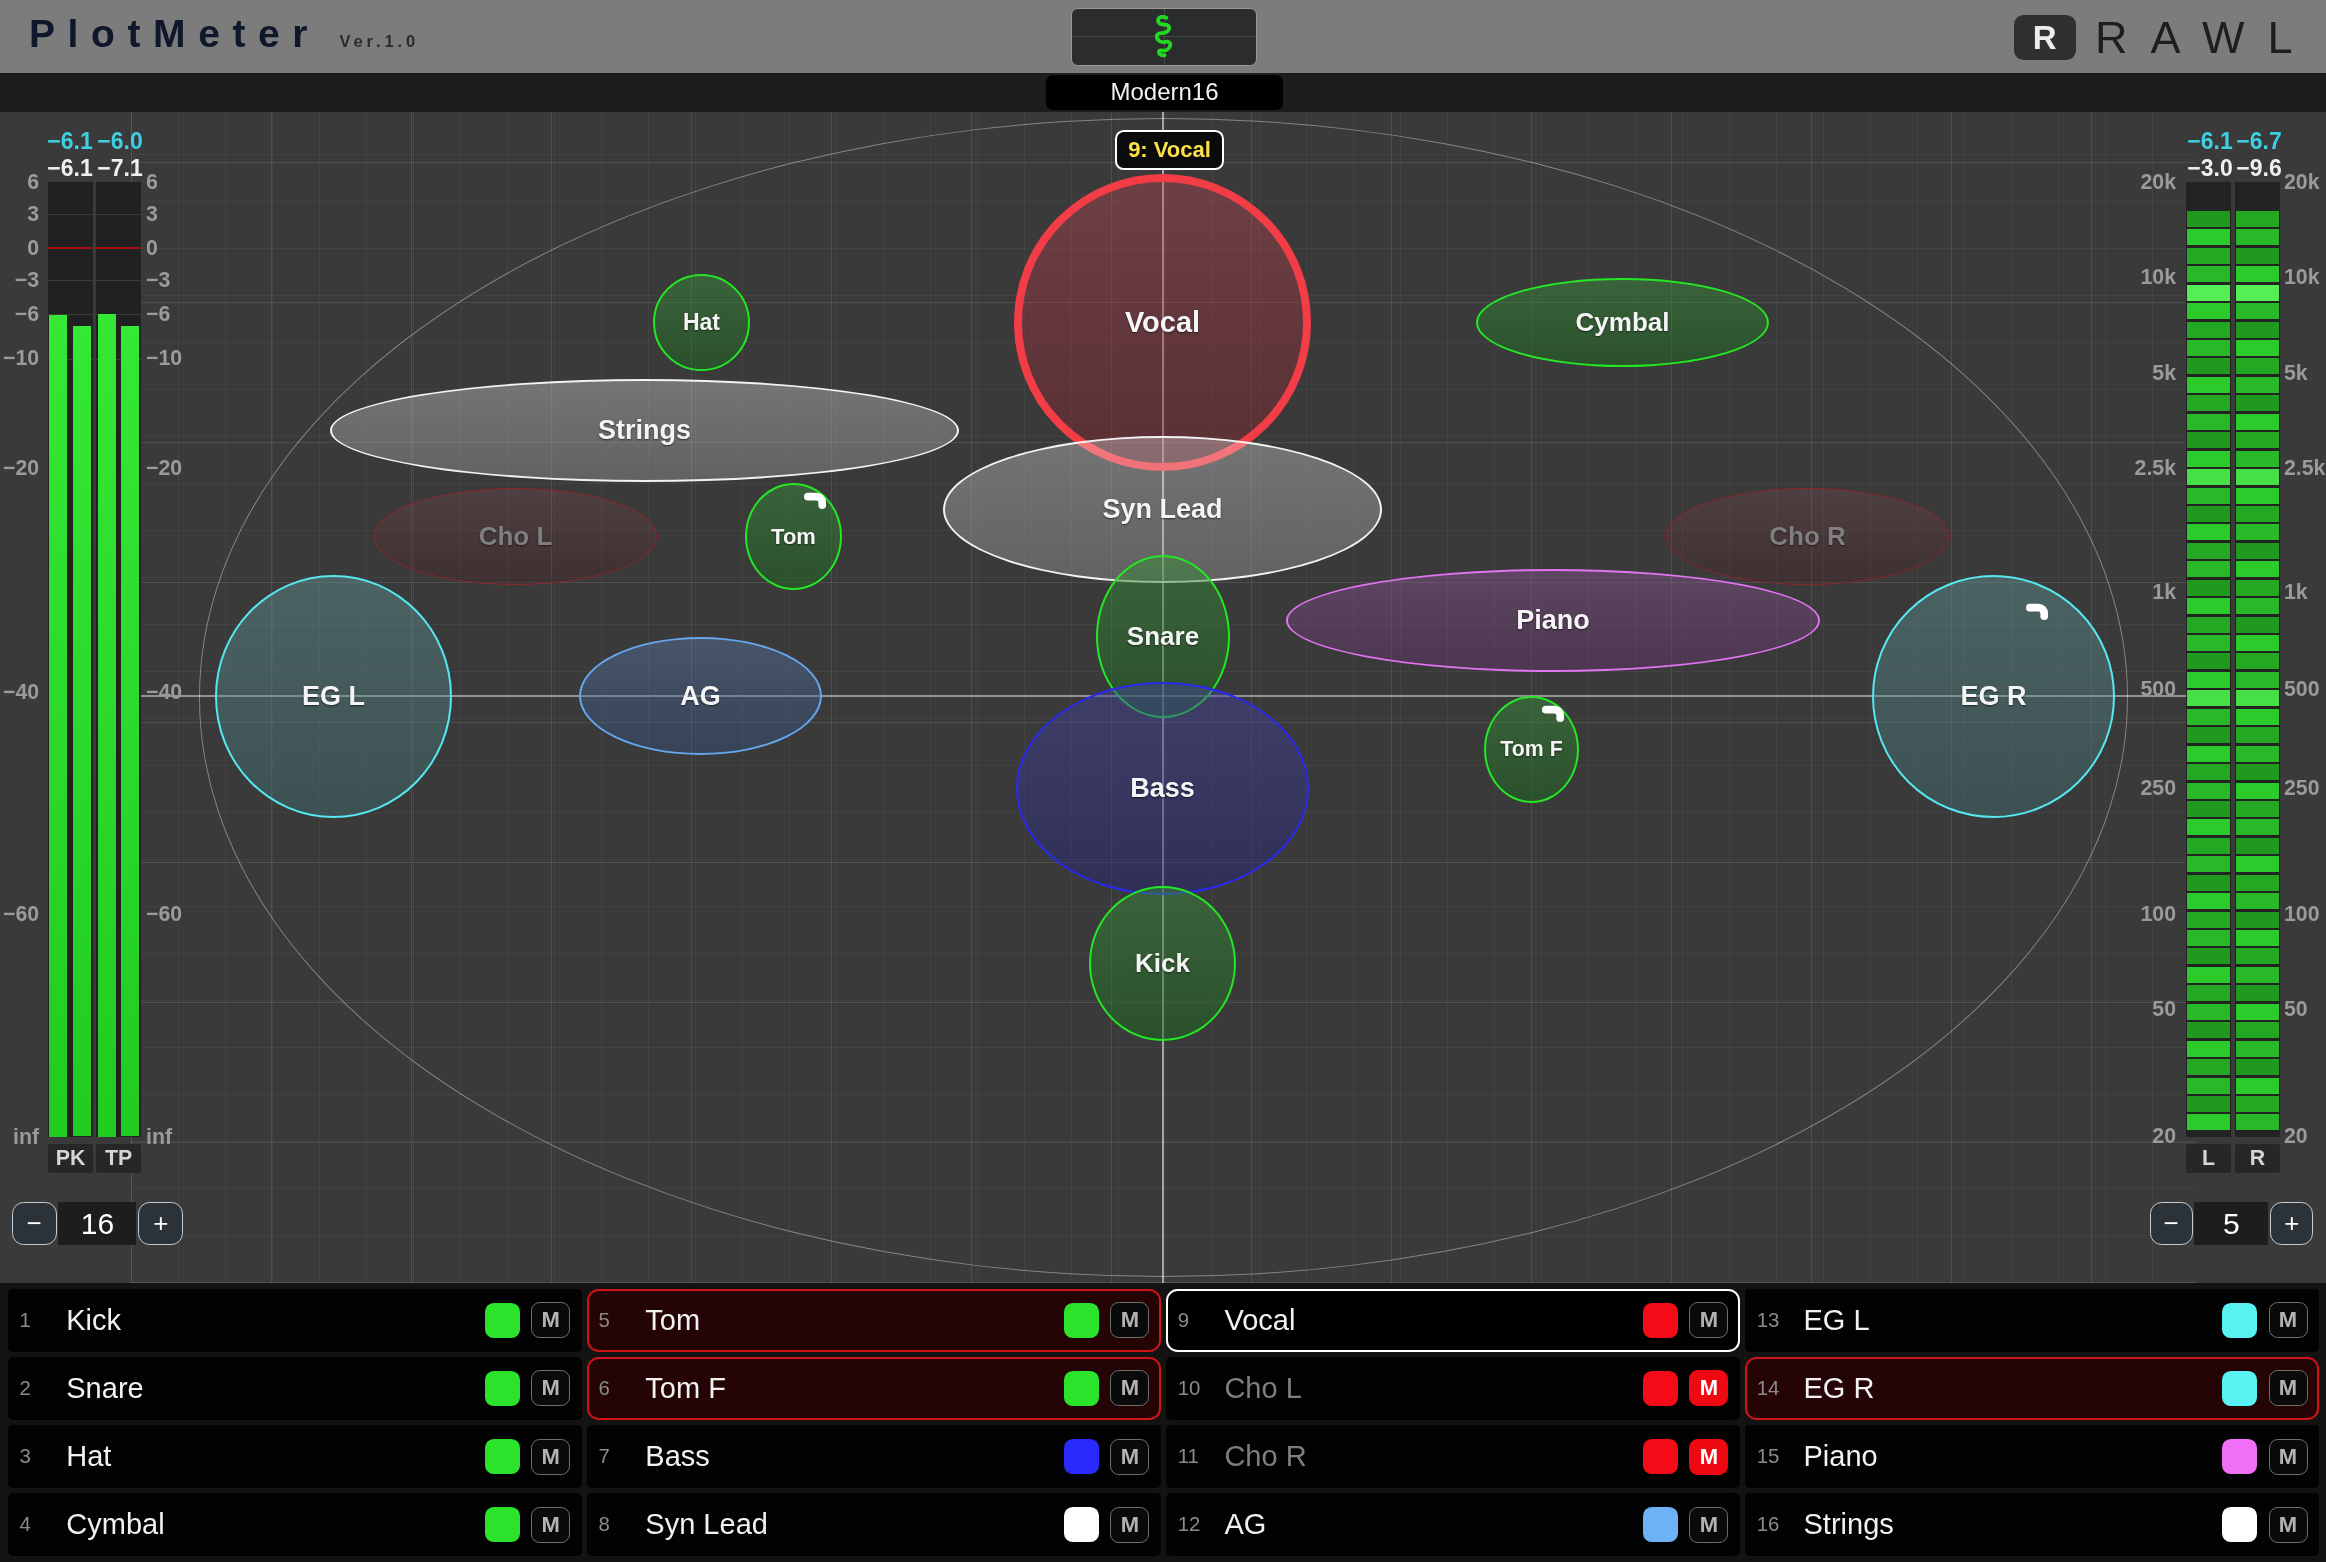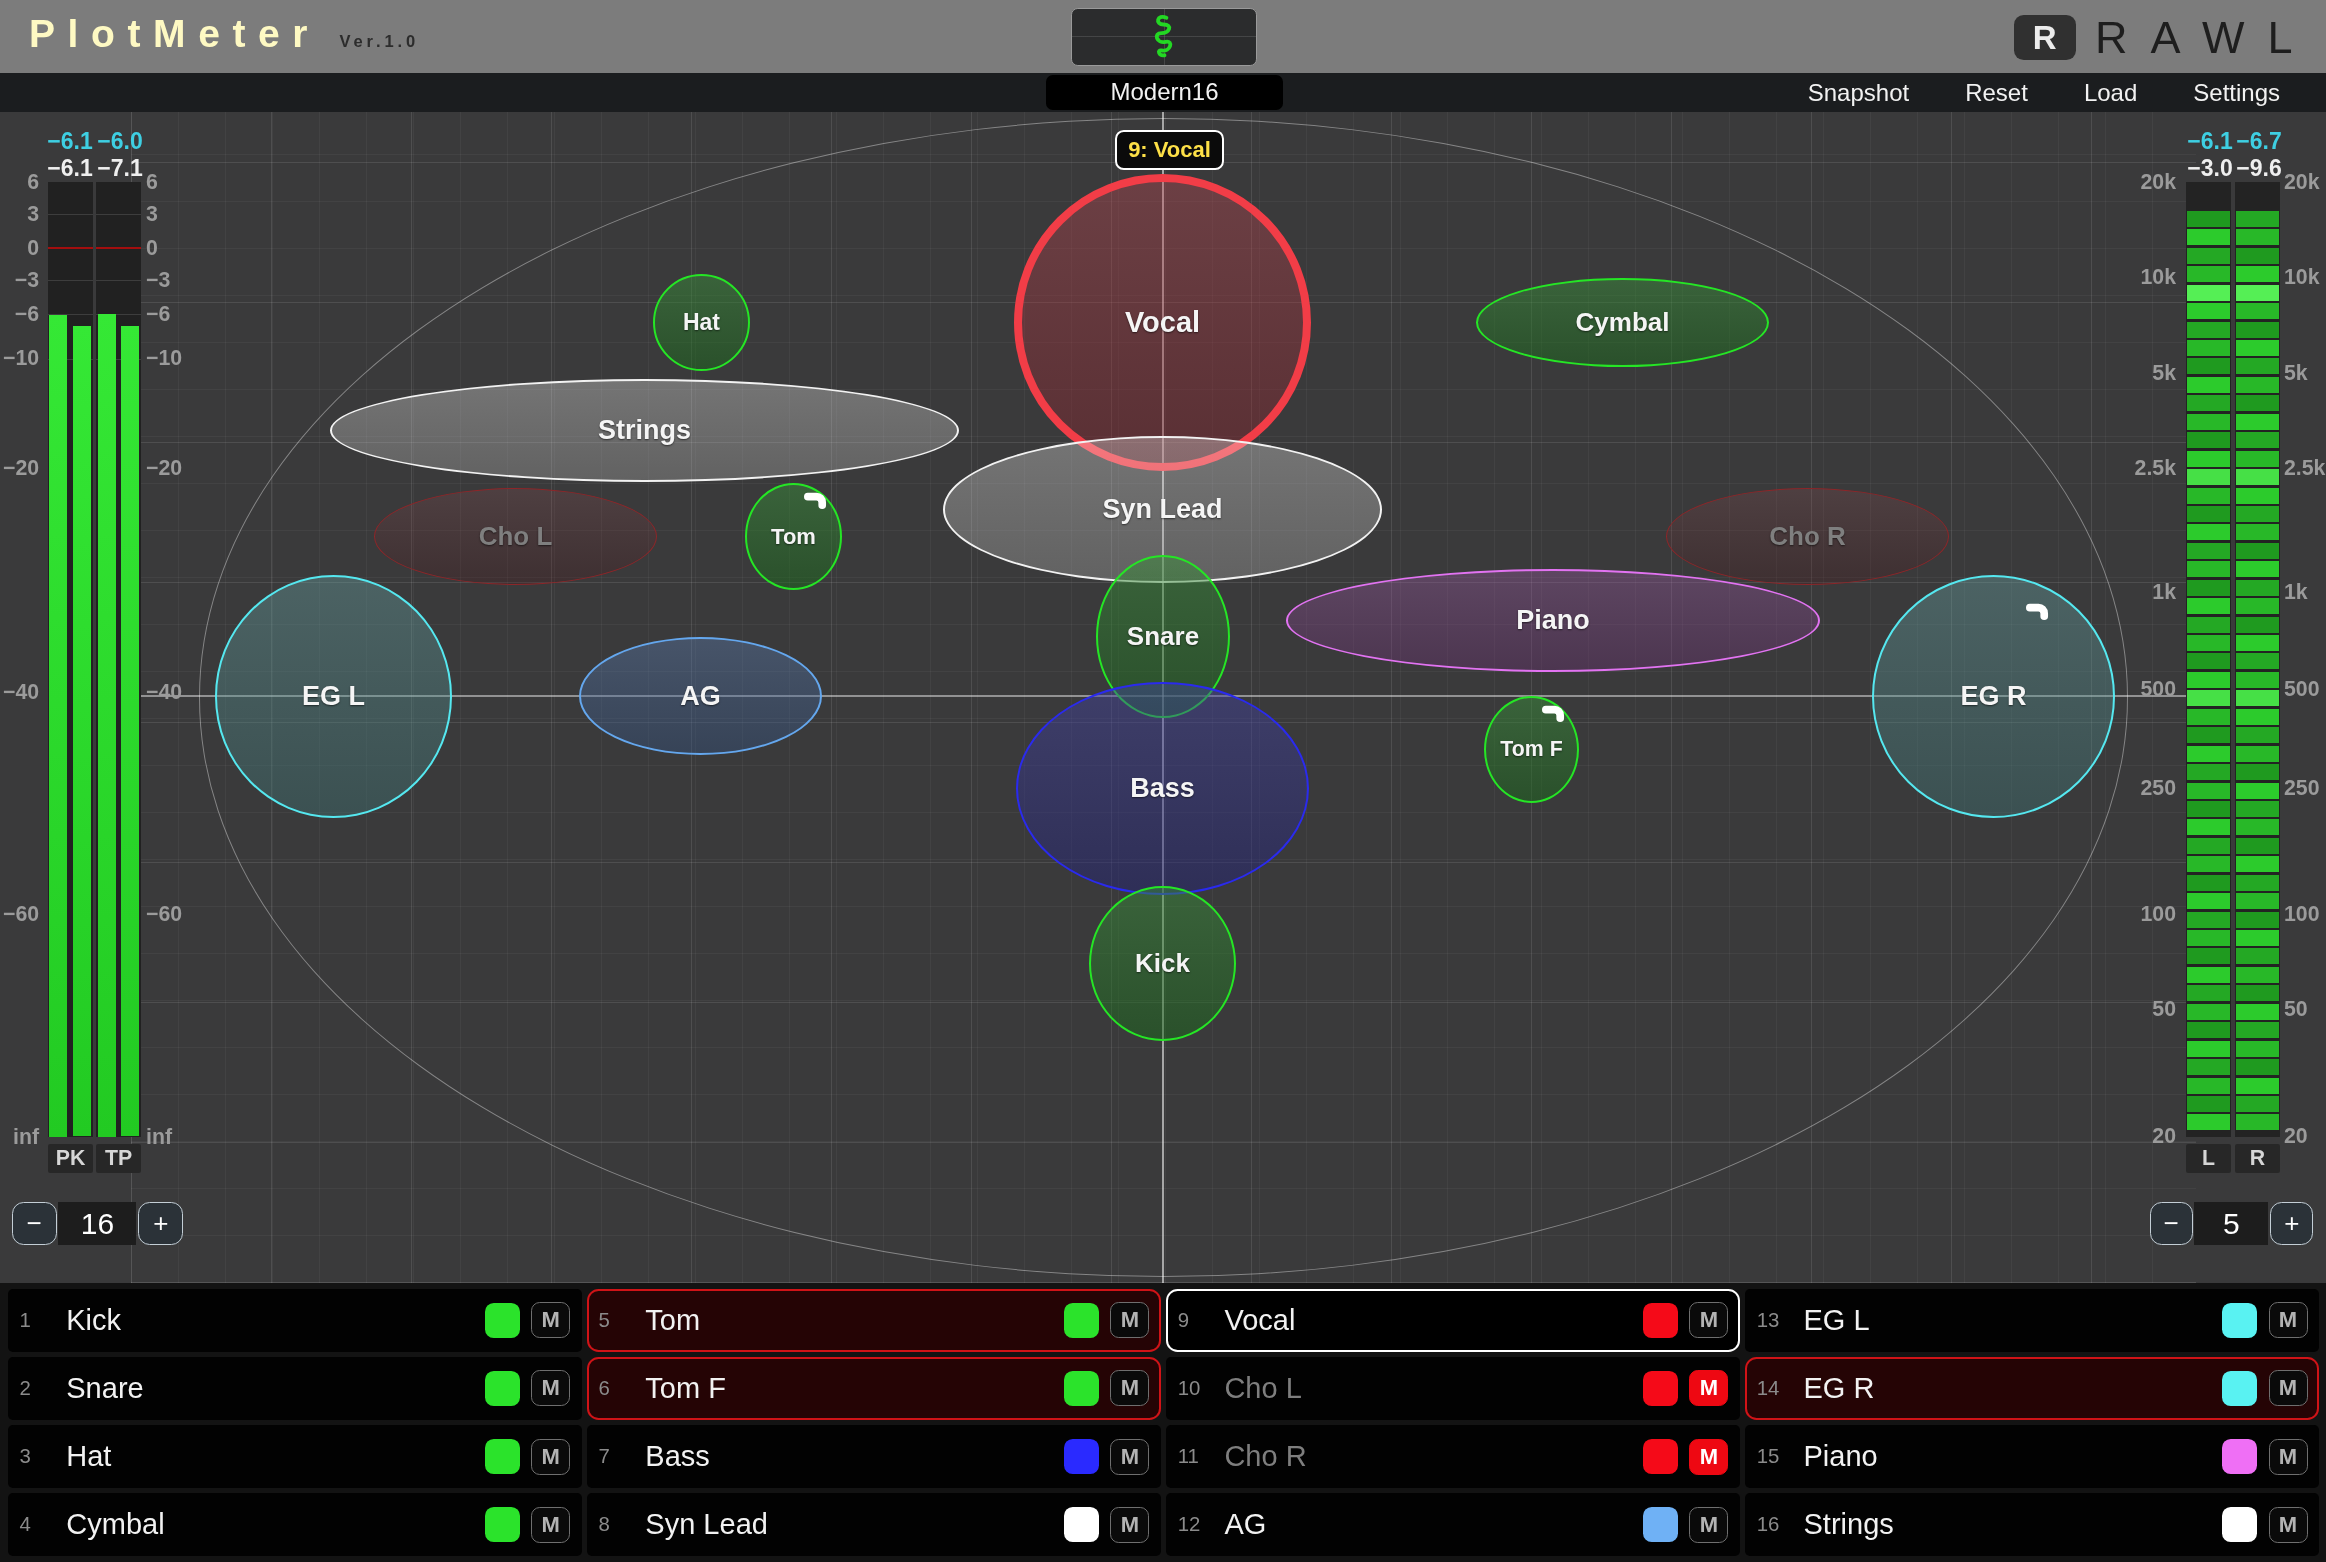--- a/index.html
+++ b/index.html
@@ -2,21 +2,21 @@
 <html><head>
 <meta charset="utf-8">
 <style>
   html,body{margin:0;padding:0;background:#222;}
   .app{position:relative;width:2327px;height:1562px;overflow:hidden;background:#3a3a3b;
        font-family:"Liberation Sans",sans-serif;-webkit-font-smoothing:antialiased;}
 
   
   .topbar{position:absolute;left:0;top:0;width:2327px;height:73px;background:#7c7c7c;}
   .logo{position:absolute;left:29px;top:11.6px;display:flex;align-items:baseline;gap:19.4px;}
-  .logo-main{font-size:39px;font-weight:bold;letter-spacing:12.6px;color:#fef9c3;}
+  .logo-main{font-size:39px;font-weight:bold;letter-spacing:12.6px;color:#0f172a;}
   .logo-ver{font-size:16.5px;font-weight:bold;letter-spacing:3.9px;color:#2c2c2c;}
   .scope-box{position:absolute;left:1071px;top:7.8px;width:184px;height:56px;background:#2b2c2d;
              border:1.9px solid #9a9a9a;border-radius:6.8px;display:flex;align-items:center;justify-content:center;
              background-image:linear-gradient(rgba(255,255,255,.12),rgba(255,255,255,.12)),
                               linear-gradient(rgba(255,255,255,.12),rgba(255,255,255,.12));
              background-size:100% 1px,1px 100%;background-position:center center;background-repeat:no-repeat;}
   .brand{position:absolute;right:11.6px;top:11.6px;display:flex;align-items:center;gap:19.4px;}
   .brand-badge{width:62px;height:45px;background:#303030;border-radius:9.7px;color:#ececec;
                font-size:33px;font-weight:bold;display:flex;align-items:center;justify-content:center;}
   .brand-name{font-size:45px;font-weight:300;letter-spacing:23px;color:#1e1e1e;}
@@ -100,26 +100,20 @@
       </svg>
     </div>
     <div class="brand">
       <span class="brand-badge">R</span>
       <span class="brand-name">RAWL</span>
     </div>
   </div>
 
   <div class="menubar">
     <div class="preset-pill">Modern16</div>
-    <div class="menu">
-      <div class="menu-item">Snapshot</div>
-      <div class="menu-item">Reset</div>
-      <div class="menu-item">Load</div>
-      <div class="menu-item">Settings</div>
-    </div>
   </div>
 
   <div class="stage">
     <div class="plot" id="plot">
       <div class="boundary"></div>
       <div class="axis-v"></div>
       <div class="axis-h"></div>
 
       <div class="bubble" style="left: 883px; top: 62px; width: 297px; height: 297px; border: 8.7px solid rgb(242, 61, 71); background: linear-gradient(rgba(255, 255, 255, 0.05), rgba(0, 0, 0, 0.1)), rgba(190, 45, 55, 0.32);">
           <span style="font-size: 29px;">Vocal</span>

